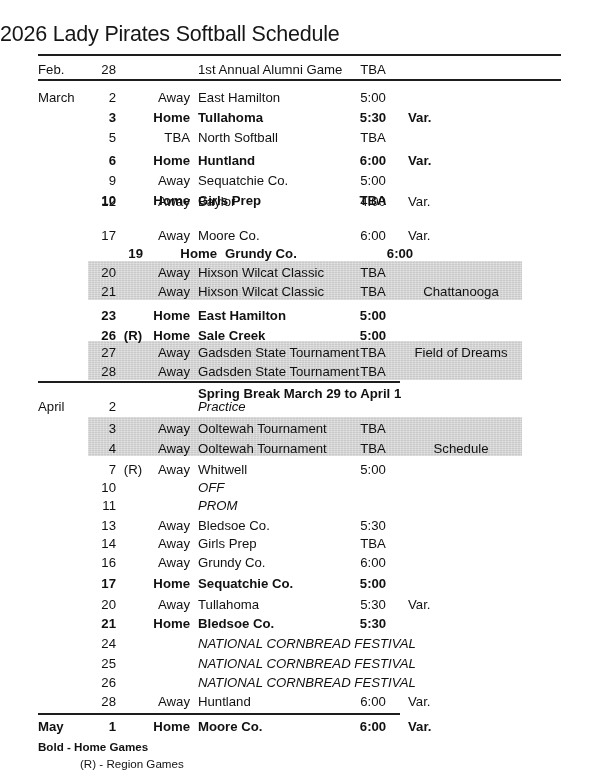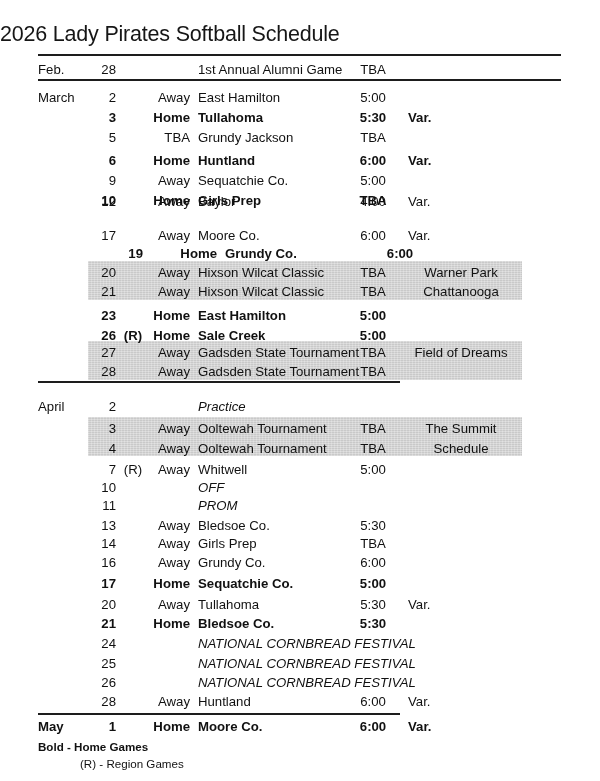--- a/index.html
+++ b/index.html
@@ -104,20 +104,23 @@
 
   <div class="rule rule-top"></div>
   <div class="rule rule-feb"></div>
   <div class="rule rule-march"></div>
   <div class="rule rule-april"></div>
 
   <div class="shade shade-hixson"></div>
   <div class="shade shade-gadsden"></div>
   <div class="shade shade-ooltewah"></div>
 
+  <div class="row" id="spring-break-row" style="top:384px;">
+    <span class="c-opp bold">Spring Break March 29 to April 1</span>
+  </div>
 
   <div id="rows-host">
       <div class="row" style="top: 60px;">
         <span class="c-month">Feb.</span>
         <span class="c-day">28</span>
         <span class="c-opp">1st Annual Alumni Game</span>
         <span class="c-time">TBA</span>
       </div>
       <div class="row" style="top: 88px;">
         <span class="c-month">March</span>
@@ -129,21 +132,21 @@
       <div class="row" style="top: 108px;">
         <span class="c-day bold">3</span>
         <span class="c-site bold">Home</span>
         <span class="c-opp bold">Tullahoma</span>
         <span class="c-time bold">5:30</span>
         <span class="c-extra bold">Var.</span>
       </div>
       <div class="row" style="top: 128px;">
         <span class="c-day">5</span>
         <span class="c-site">TBA</span>
-        <span class="c-opp">Grundy Jackson</span>
+        <span class="c-opp">North Softball</span>
         <span class="c-time">TBA</span>
       </div>
       <div class="row" style="top: 151px;">
         <span class="c-day bold">6</span>
         <span class="c-site bold">Home</span>
         <span class="c-opp bold">Huntland</span>
         <span class="c-time bold">6:00</span>
         <span class="c-extra bold">Var.</span>
       </div>
       <div class="row" style="top: 171px;">
@@ -176,21 +179,20 @@
         <span class="c-day bold">19</span>
         <span class="c-site bold">Home</span>
         <span class="c-opp bold">Grundy Co.</span>
         <span class="c-time bold">6:00</span>
       </div>
       <div class="row" style="top: 263px;">
         <span class="c-day">20</span>
         <span class="c-site">Away</span>
         <span class="c-opp">Hixson Wilcat Classic</span>
         <span class="c-time">TBA</span>
-        <span class="c-venue">Warner Park</span>
       </div>
       <div class="row" style="top: 282px;">
         <span class="c-day">21</span>
         <span class="c-site">Away</span>
         <span class="c-opp">Hixson Wilcat Classic</span>
         <span class="c-time">TBA</span>
         <span class="c-venue">Chattanooga</span>
       </div>
       <div class="row" style="top: 306px;">
         <span class="c-day bold">23</span>
@@ -221,21 +223,20 @@
       <div class="row" style="top: 397px;">
         <span class="c-month">April</span>
         <span class="c-day">2</span>
         <span class="c-note italic">Practice</span>
       </div>
       <div class="row" style="top: 419px;">
         <span class="c-day">3</span>
         <span class="c-site">Away</span>
         <span class="c-opp">Ooltewah Tournament</span>
         <span class="c-time">TBA</span>
-        <span class="c-venue">The Summit</span>
       </div>
       <div class="row" style="top: 439px;">
         <span class="c-day">4</span>
         <span class="c-site">Away</span>
         <span class="c-opp">Ooltewah Tournament</span>
         <span class="c-time">TBA</span>
         <span class="c-venue">Schedule</span>
       </div>
       <div class="row" style="top: 460px;">
         <span class="c-day">7</span>

